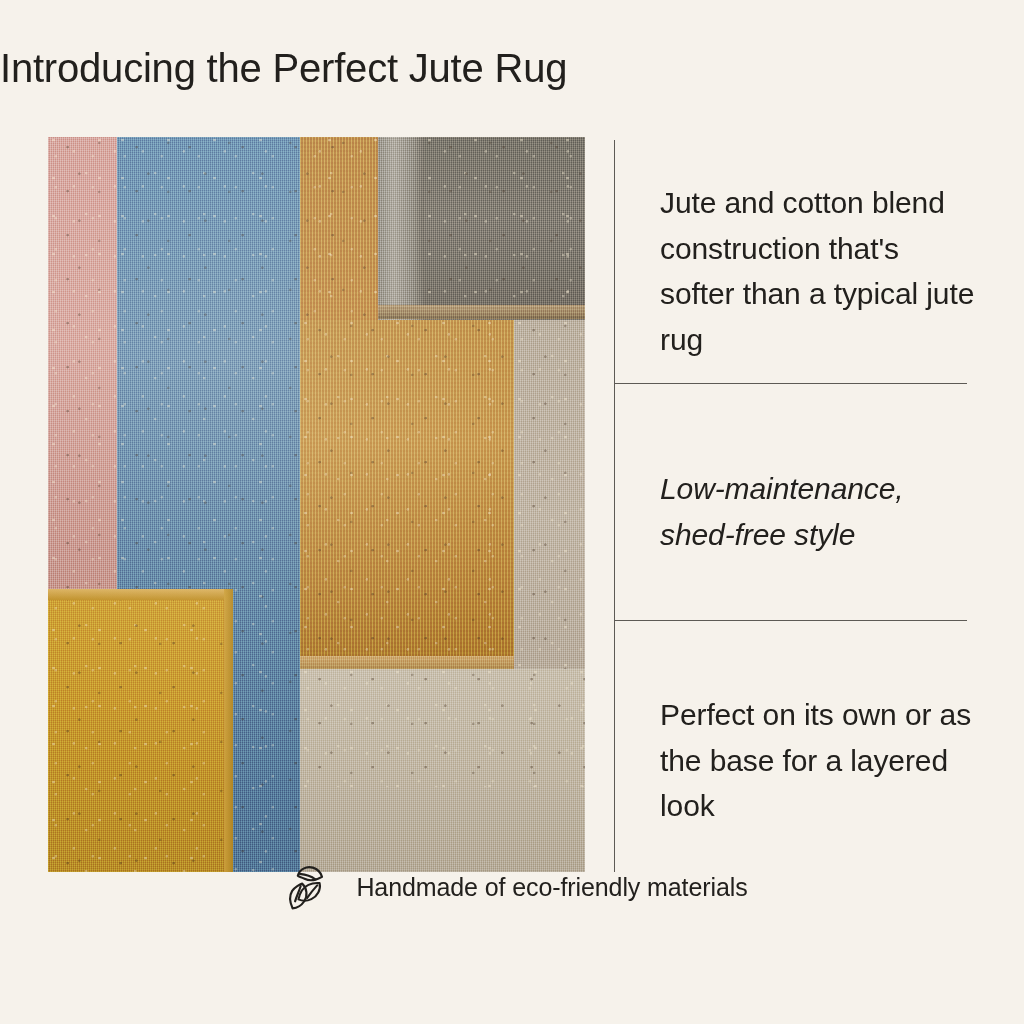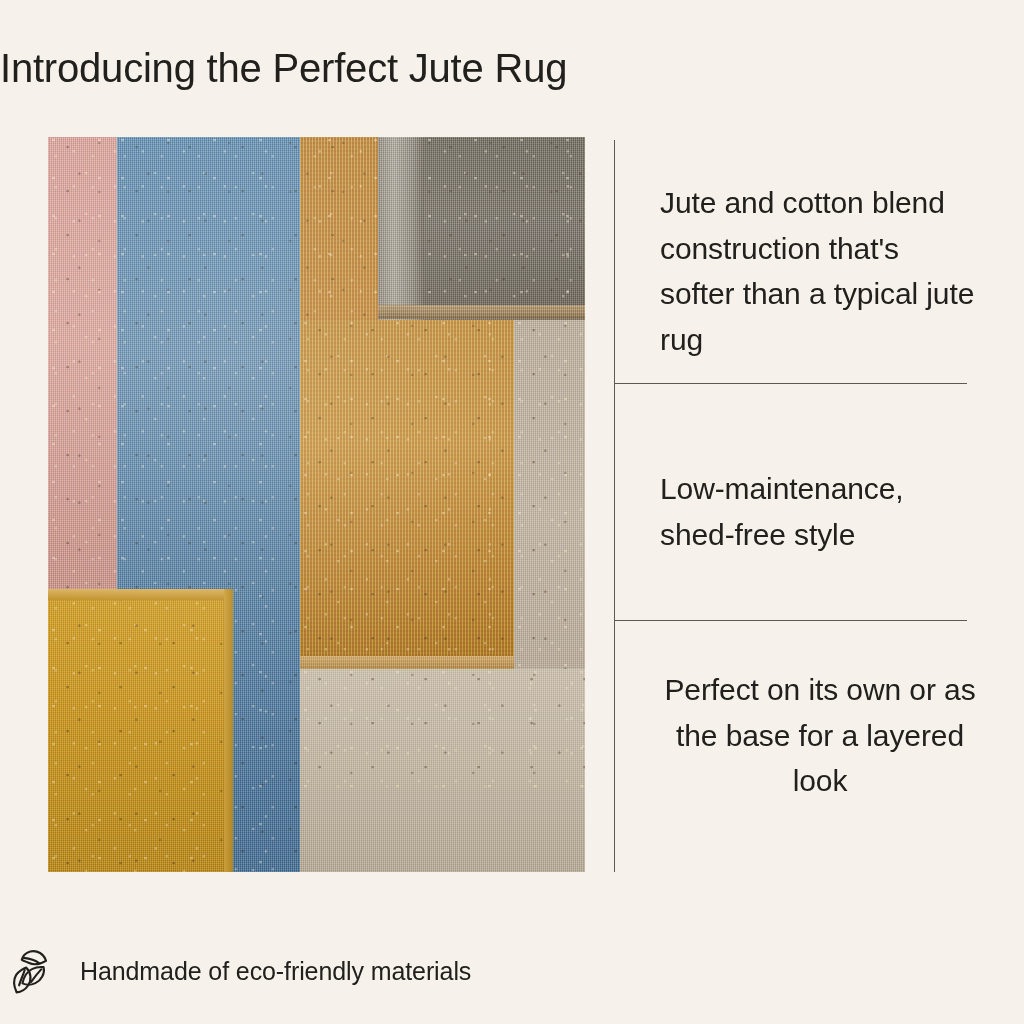--- a/index.html
+++ b/index.html
@@ -135,27 +135,27 @@
   .hrule.one{top:383px;}
   .hrule.two{top:620px;}
 
   
   .feature{
     position:absolute;left:660px;width:320px;
     font-size:30px;line-height:1.52;
     color:#22201d;letter-spacing:-0.1px;
   }
   .feature.f1{top:180px;}
-  .feature.f2{top:466px;}
-  .feature.f3{top:667px;text-align:center;}
+  .feature.f2{top:466px;font-style:italic;}
+  .feature.f3{top:692px;}
 
   
   .footer{
-    position:absolute;left:0;top:940px;width:1024px;
-    display:flex;align-items:center;gap:18px;
+    position:absolute;left:0;top:856px;width:1024px;
+    display:flex;align-items:center;justify-content:center;gap:18px;
   }
   .eco-icon{width:62px;height:62px;display:block;flex:0 0 auto;}
   .footer-text{
     font-size:25px;letter-spacing:-0.1px;color:#22201d;line-height:1.2;
   }
 </style>
 </head>
 <body>
 
 <div class="page">

